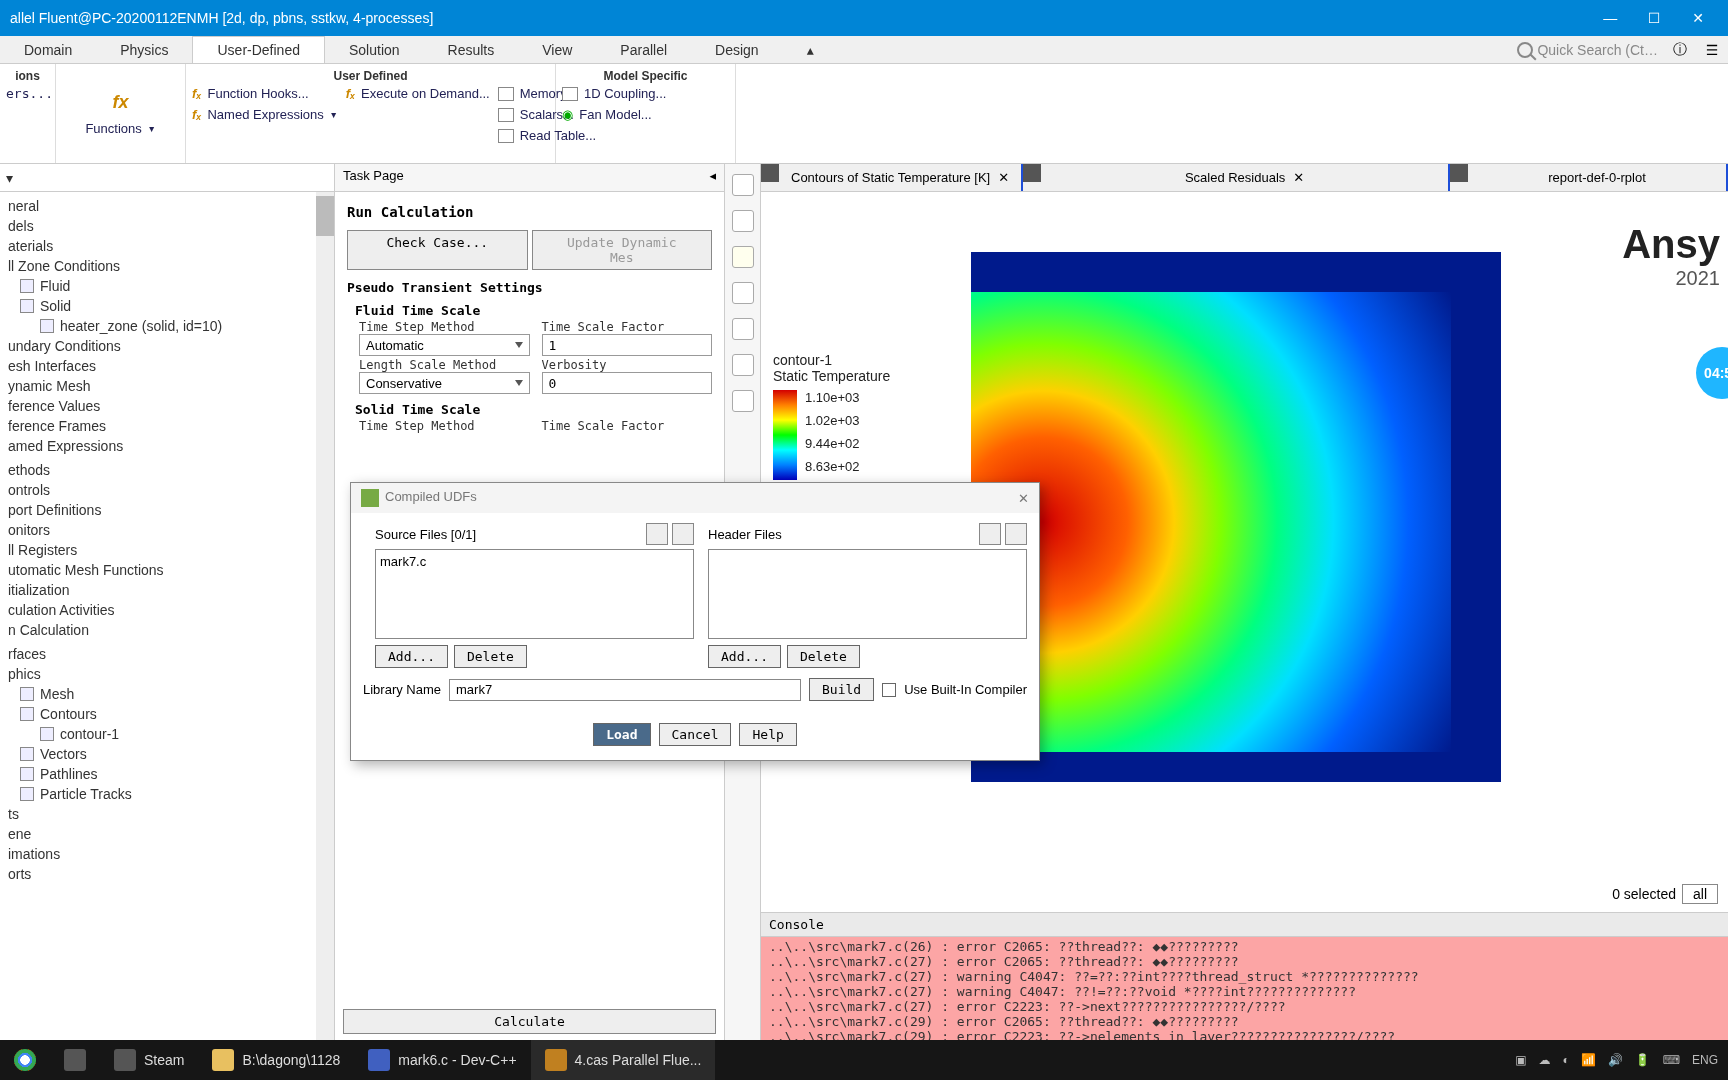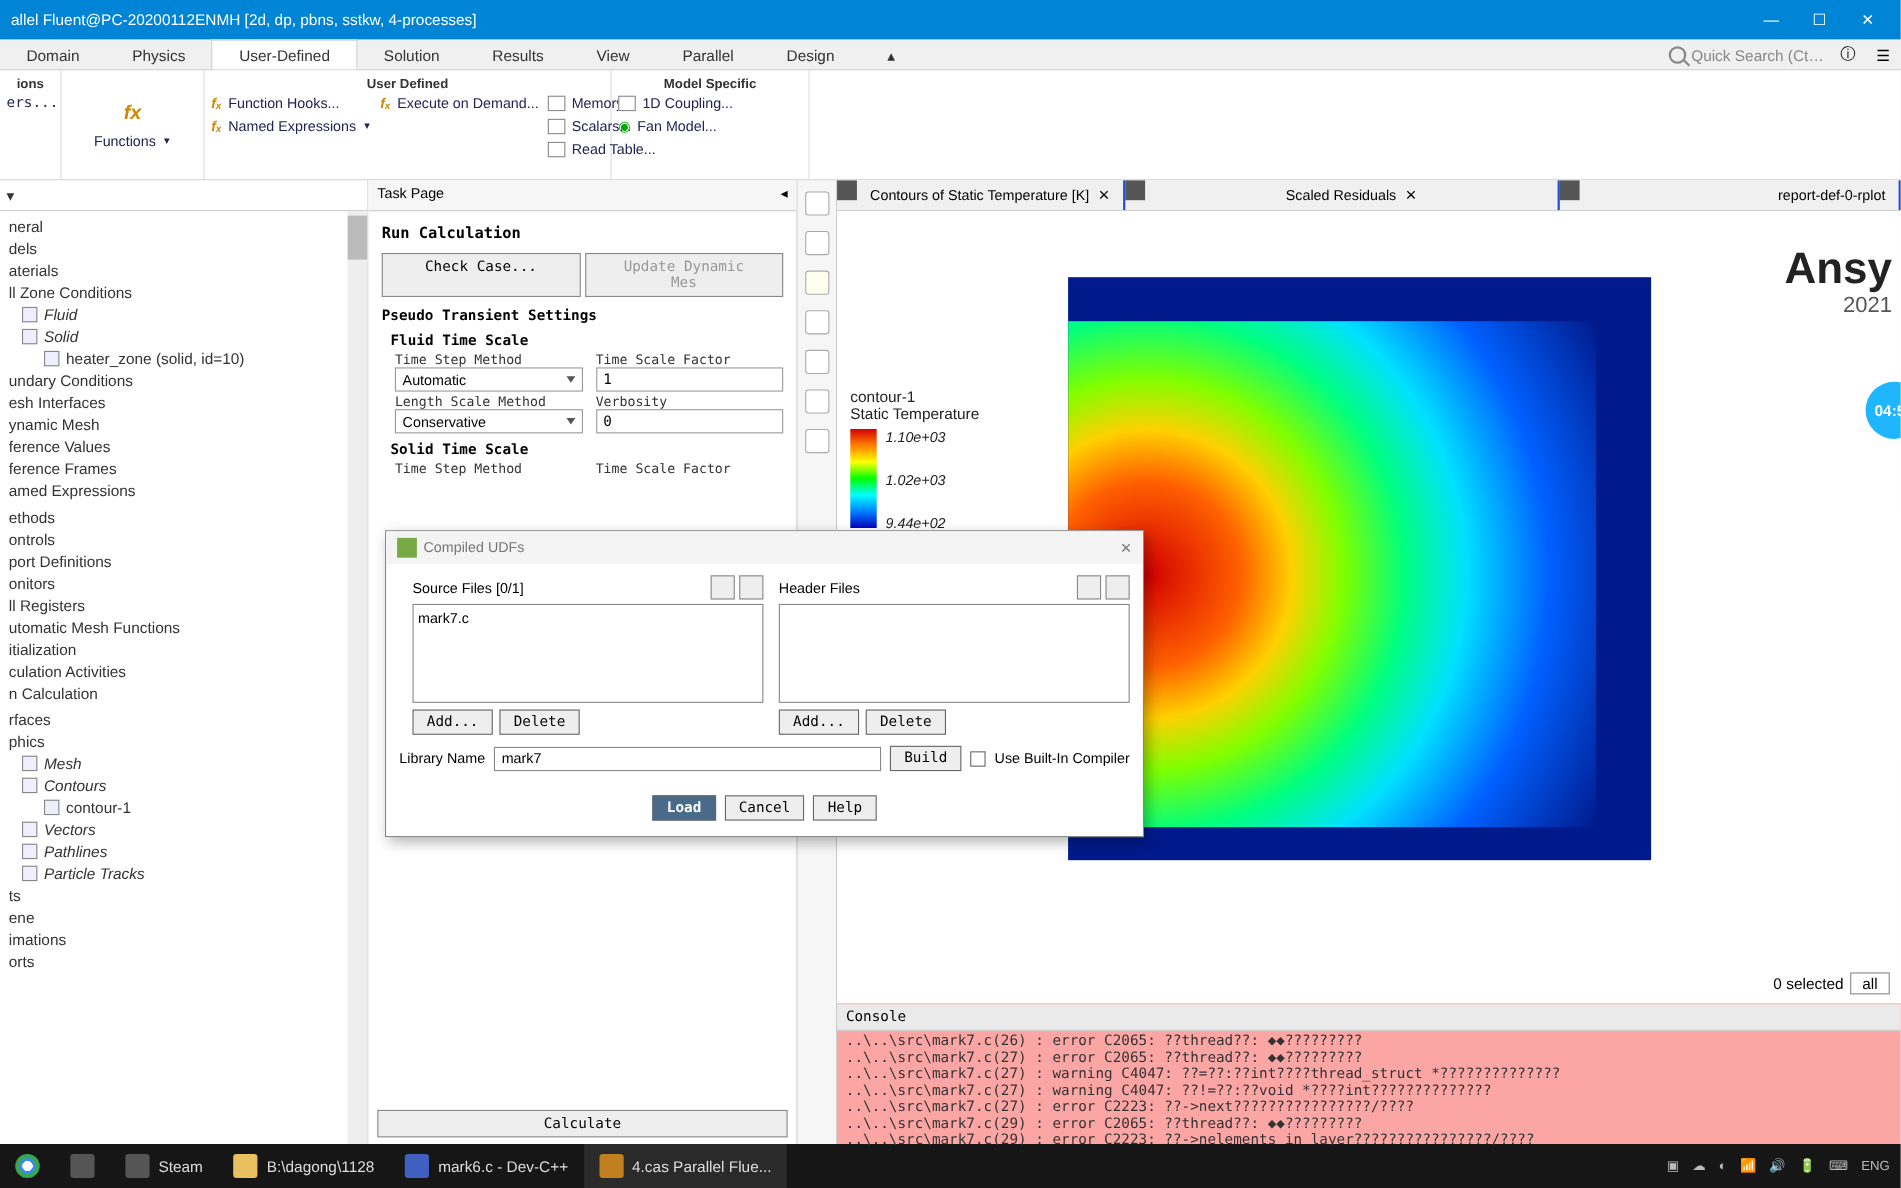--- a/index.html
+++ b/index.html
@@ -20,21 +20,21 @@
 .ribbon .grp .body{flex:1;display:flex;gap:8px;align-items:flex-start;font-size:13px;color:#337;}
 .ribbon .col{display:flex;flex-direction:column;gap:6px;justify-content:center;}
 .ribbon .item{display:flex;align-items:center;gap:6px;white-space:nowrap;font-family:Consolas,monospace;color:#225;cursor:default;}
 .ribbon .fx{color:#c80;font-style:italic;font-weight:bold;}
 .ribbon .sq{width:16px;height:14px;border:1px solid #888;background:#fff;}
 .main{display:flex;height:calc(100% - 36px - 28px - 100px - 40px);}
 .outline{width:335px;background:#fff;border-right:1px solid #ccc;overflow:hidden;font-size:14px;color:#333;position:relative;}
 .outline .top{height:28px;border-bottom:1px solid #ccc;display:flex;align-items:center;padding:0 6px;}
 .outline .tree{padding:4px 0;overflow-y:auto;height:calc(100% - 28px);}
 .outline .tree .node{padding:2px 4px 2px 8px;display:flex;align-items:center;gap:6px;white-space:nowrap;}
-.outline .tree .node.ind1{padding-left:20px;font-style:italic;}
+.outline .tree .node.ind1{padding-left:20px;}
 .outline .tree .node.ind2{padding-left:40px;}
 .outline .icon{width:14px;height:14px;border:1px solid #888;background:#eef;}
 .outline .scroll{position:absolute;right:0;top:28px;bottom:0;width:18px;background:#eee;}
 .outline .scroll .thumb{background:#bbb;height:40px;margin-top:4px;}
 .task{width:390px;background:#fff;border-right:1px solid #ccc;position:relative;font-size:13px;}
 .task .hdr{height:28px;border-bottom:1px solid #ccc;background:#f6f6f6;padding:4px 8px;font-family:Consolas,monospace;display:flex;justify-content:space-between;}
 .task .body{padding:12px;}
 .task h3{font-family:Consolas,monospace;font-weight:bold;font-size:14px;margin-bottom:10px;}
 .task h4{font-family:Consolas,monospace;font-weight:bold;font-size:13px;margin:8px 0 2px;}
 .task .btn{border:1px solid #888;background:#eee;padding:4px 20px;font-family:Consolas,monospace;display:inline-block;}
@@ -48,21 +48,21 @@
 .vtoolbar .tb{width:22px;height:22px;border:1px solid #aaa;background:#fff;border-radius:3px;}
 .vtoolbar .tb.arrow{background:#ffe;}
 .viewarea{flex:1;background:#fff;display:flex;flex-direction:column;position:relative;}
 .viewtabs{height:28px;background:#f0f0f0;border-bottom:1px solid #ccc;display:flex;align-items:stretch;font-family:Consolas,monospace;font-size:13px;}
 .viewtabs .vtab{display:flex;align-items:center;padding:0 12px;gap:8px;border-right:2px solid #1d4ed8;}
 .viewtabs .vtab .cls{font-family:sans-serif;}
 .viewtabs .ic{width:18px;height:18px;background:#555;}
 .plot{flex:1;background:#fff;position:relative;overflow:hidden;}
 .plot .legend{position:absolute;left:12px;top:160px;font-size:13px;color:#222;}
 .plot .legend .bar{width:24px;height:90px;background:linear-gradient(to bottom,#d30000,#ff8000,#ffff00,#00ff00,#00ffff,#0080ff,#0000c0);float:left;margin-right:8px;}
-.plot .legend .ticks{float:left;display:flex;flex-direction:column;gap:24px;font-family:Arial;font-style:italic;}
+.plot .legend .ticks{float:left;display:flex;flex-direction:column;gap:8px;font-family:Arial;}
 .plot .legend .title{font-size:14px;margin-bottom:6px;}
 .plot .contour{position:absolute;left:210px;top:60px;width:530px;height:530px;background:#001a8c;overflow:hidden;}
 .plot .contour .g1{position:absolute;left:0;top:40px;width:480px;height:460px;background:radial-gradient(circle at 15% 50%, #d40000 0%, #ff6000 18%, #ffd000 28%, #80ff00 38%, #00ff80 50%, #00e0ff 62%, #0060ff 78%, #001a8c 100%);}
 .plot .brand{position:absolute;right:8px;top:30px;font-weight:bold;font-size:40px;color:#222;}
 .plot .brand2{position:absolute;right:8px;top:75px;font-size:20px;color:#555;}
 .plot .clockbadge{position:absolute;right:-20px;top:155px;width:52px;height:52px;border-radius:50%;background:#1fb6ff;color:#fff;display:flex;align-items:center;justify-content:center;font-size:14px;font-weight:bold;}
 .plot .selbar{position:absolute;right:10px;bottom:8px;font-family:Consolas,monospace;font-size:14px;display:flex;align-items:center;gap:6px;}
 .plot .selbar .box{border:1px solid #888;padding:1px 10px;background:#fff;}
 .console{height:128px;background:#fca5a5;border-top:1px solid #ccc;display:flex;flex-direction:column;}
 .console .chdr{background:#eaeaea;padding:4px 8px;font-family:Consolas,monospace;font-size:13px;border-bottom:1px solid #ccc;}
@@ -383,21 +383,21 @@
       <div class="vtab">
           <span>Contours of Static Temperature [K]</span>
           <span class="cls">✕</span>
         </div>
       <span class="ic"></span>
       <div class="vtab" style="flex:1;justify-content:center;">
           <span>Scaled Residuals</span>
           <span class="cls">✕</span>
         </div>
       <span class="ic"></span>
-      <div class="vtab" style="width:292px;justify-content:flex-end;">
+      <div class="vtab" style="width:260px;justify-content:center;">
           <span>report-def-0-rplot</span>
         </div>
     </div>
     <div class="plot">
       <div class="legend">
         <div class="title">
           <div>contour-1</div>
           <div>Static Temperature</div>
         </div>
         <div class="bar"></div>

